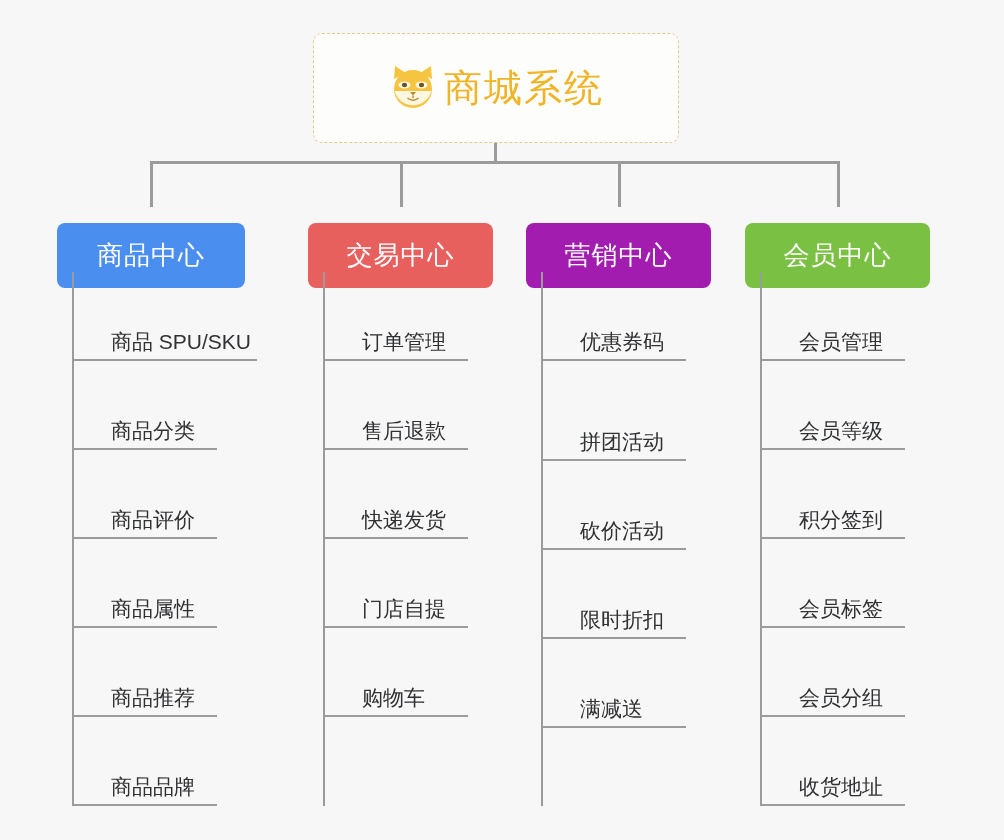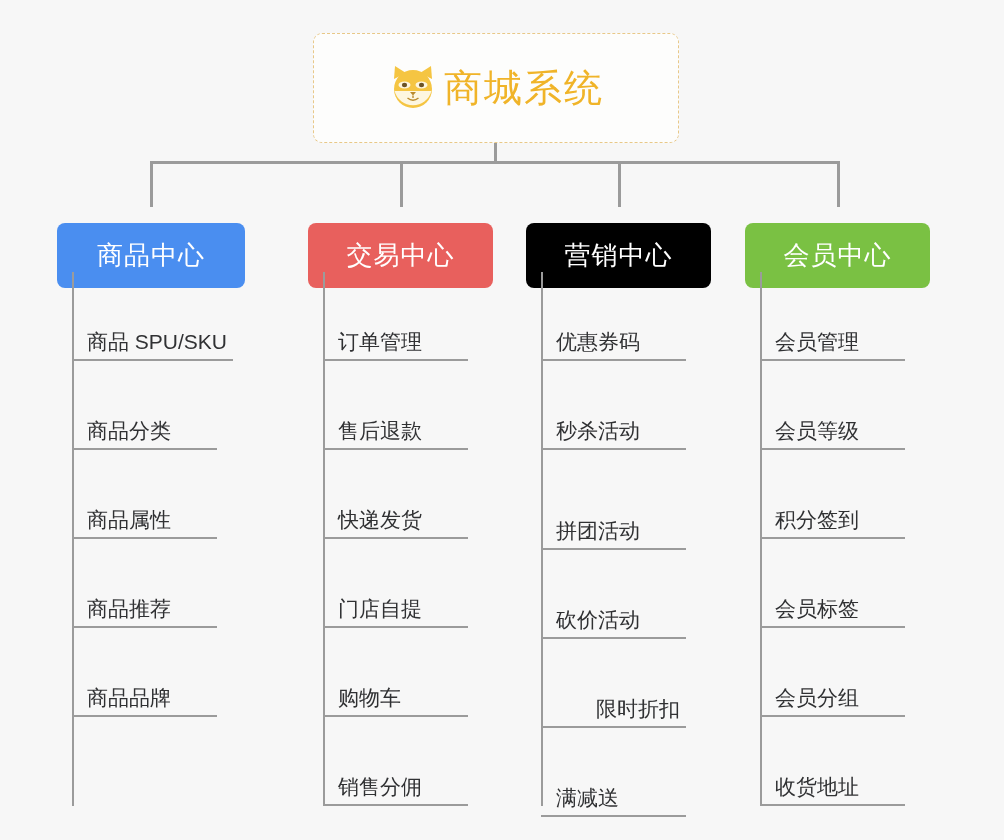--- a/index.html
+++ b/index.html
@@ -89,21 +89,21 @@
   
   .leaf-list {
     position: absolute;
     left: 15px;
     top: 65px;
   }
   .leaf-item {
     height: 89px;
     display: flex;
     align-items: flex-end;
-    padding-left: 15px;
+    padding-left: 39px;
     padding-bottom: 4px;
     border-bottom: 2px solid #9b9b9b;
     width: max-content;
     min-width: 145px;
   }
   .leaf-label {
     font-size: 21px;
     color: #303133;
     line-height: 1.1;
     white-space: nowrap;
@@ -157,20 +157,23 @@
     </div>
     <div class="trunk" style="height: 534px; background: rgb(155, 155, 155);"></div>
     <div class="leaf-list">
       <div class="leaf-item" style="border-bottom-color: rgb(155, 155, 155);">
         <span class="leaf-label">商品 SPU/SKU</span>
       </div>
       <div class="leaf-item" style="border-bottom-color: rgb(155, 155, 155);">
         <span class="leaf-label">商品分类</span>
       </div>
       <div class="leaf-item" style="border-bottom-color: rgb(155, 155, 155);">
+        <span class="leaf-label">商品评价</span>
+      </div>
+      <div class="leaf-item" style="border-bottom-color: rgb(155, 155, 155);">
         <span class="leaf-label">商品属性</span>
       </div>
       <div class="leaf-item" style="border-bottom-color: rgb(155, 155, 155);">
         <span class="leaf-label">商品推荐</span>
       </div>
       <div class="leaf-item" style="border-bottom-color: rgb(155, 155, 155);">
         <span class="leaf-label">商品品牌</span>
       </div>
     </div>
   </div>
@@ -189,45 +192,39 @@
       </div>
       <div class="leaf-item" style="border-bottom-color: rgb(155, 155, 155);">
         <span class="leaf-label">快递发货</span>
       </div>
       <div class="leaf-item" style="border-bottom-color: rgb(155, 155, 155);">
         <span class="leaf-label">门店自提</span>
       </div>
       <div class="leaf-item" style="border-bottom-color: rgb(155, 155, 155);">
         <span class="leaf-label">购物车</span>
       </div>
-      <div class="leaf-item" style="border-bottom-color: rgb(155, 155, 155);">
-        <span class="leaf-label">销售分佣</span>
-      </div>
     </div>
   </div>
 
   <div class="column" style="left:526px; width:185px;">
-    <div class="cat-header" style="width: 185px; background: #000000; justify-content: center;">
+    <div class="cat-header" style="width: 185px; background: #a21caf; justify-content: center;">
       <span>营销中心</span>
     </div>
     <div class="trunk" style="height: 534px; background: rgb(155, 155, 155);"></div>
     <div class="leaf-list">
       <div class="leaf-item" style="border-bottom-color: rgb(155, 155, 155);">
         <span class="leaf-label">优惠券码</span>
-      </div>
-      <div class="leaf-item" style="border-bottom-color: rgb(155, 155, 155);">
-        <span class="leaf-label">秒杀活动</span>
       </div>
       <div class="leaf-item" style="border-bottom-color: rgb(155, 155, 155); margin-top: 11px;">
         <span class="leaf-label">拼团活动</span>
       </div>
       <div class="leaf-item" style="border-bottom-color: rgb(155, 155, 155);">
         <span class="leaf-label">砍价活动</span>
       </div>
-      <div class="leaf-item" style="border-bottom-color: rgb(155, 155, 155); justify-content: flex-end;">
+      <div class="leaf-item" style="border-bottom-color: rgb(155, 155, 155);">
         <span class="leaf-label">限时折扣</span>
       </div>
       <div class="leaf-item" style="border-bottom-color: rgb(155, 155, 155);">
         <span class="leaf-label">满减送</span>
       </div>
     </div>
   </div>
 
   <div class="column" style="left:745px; width:185px;">
     <div class="cat-header" style="width: 185px; background: rgb(122, 193, 67);">

